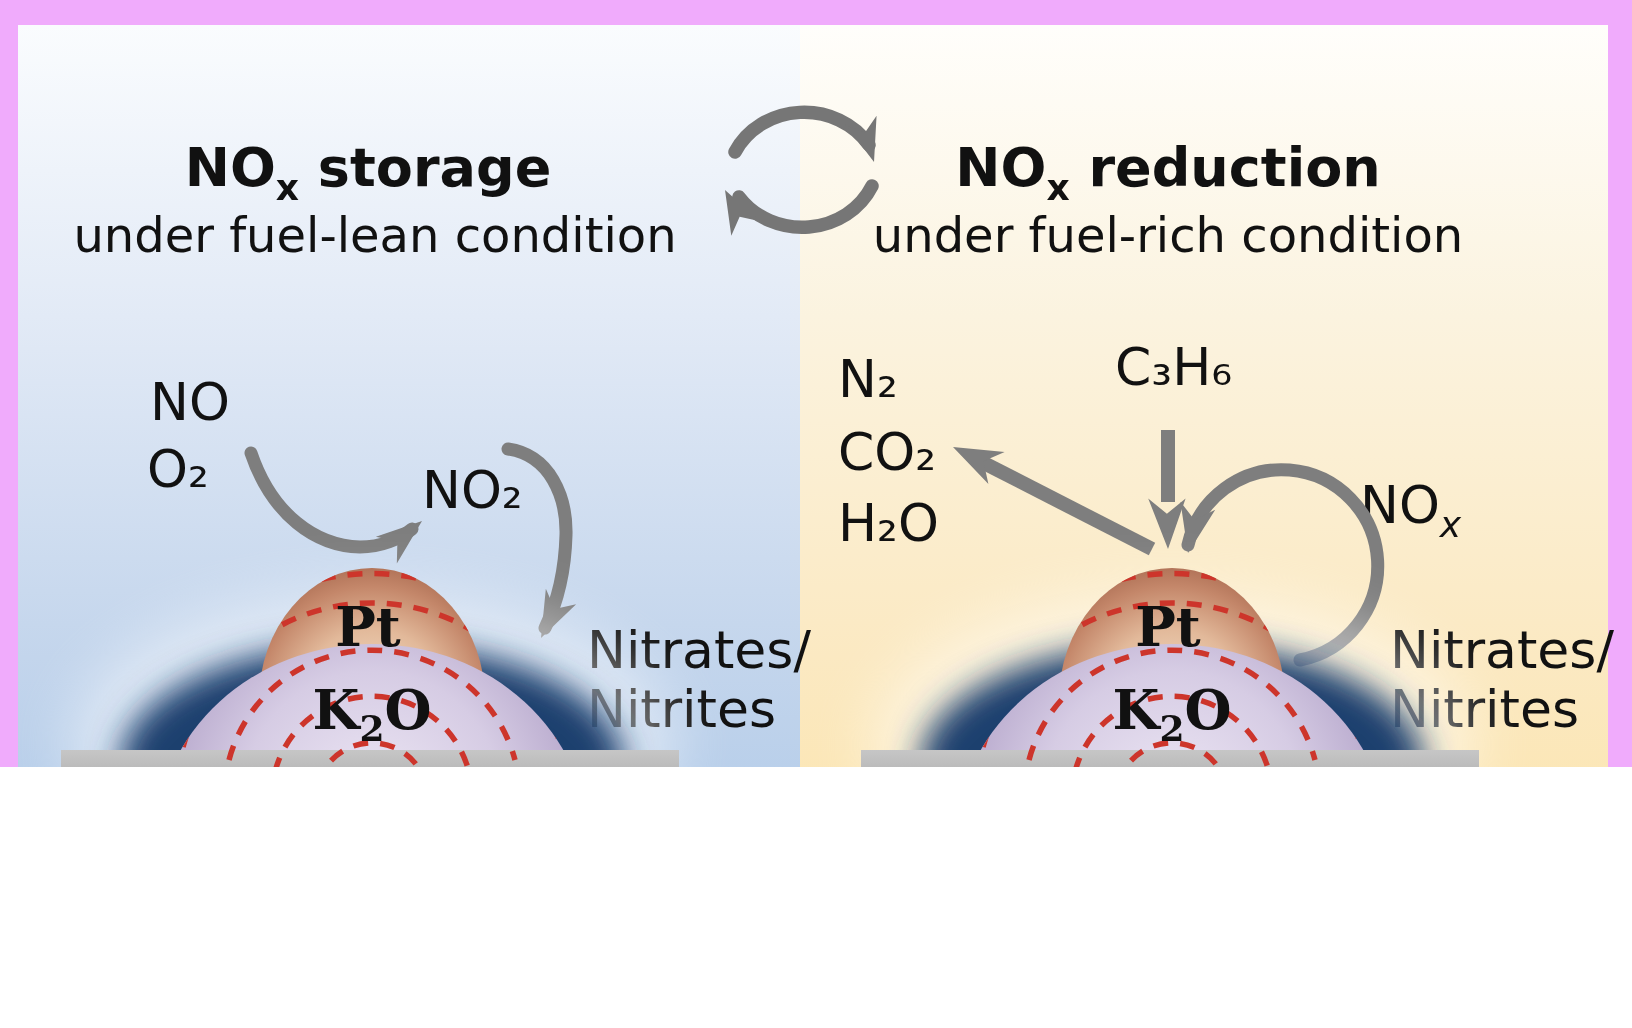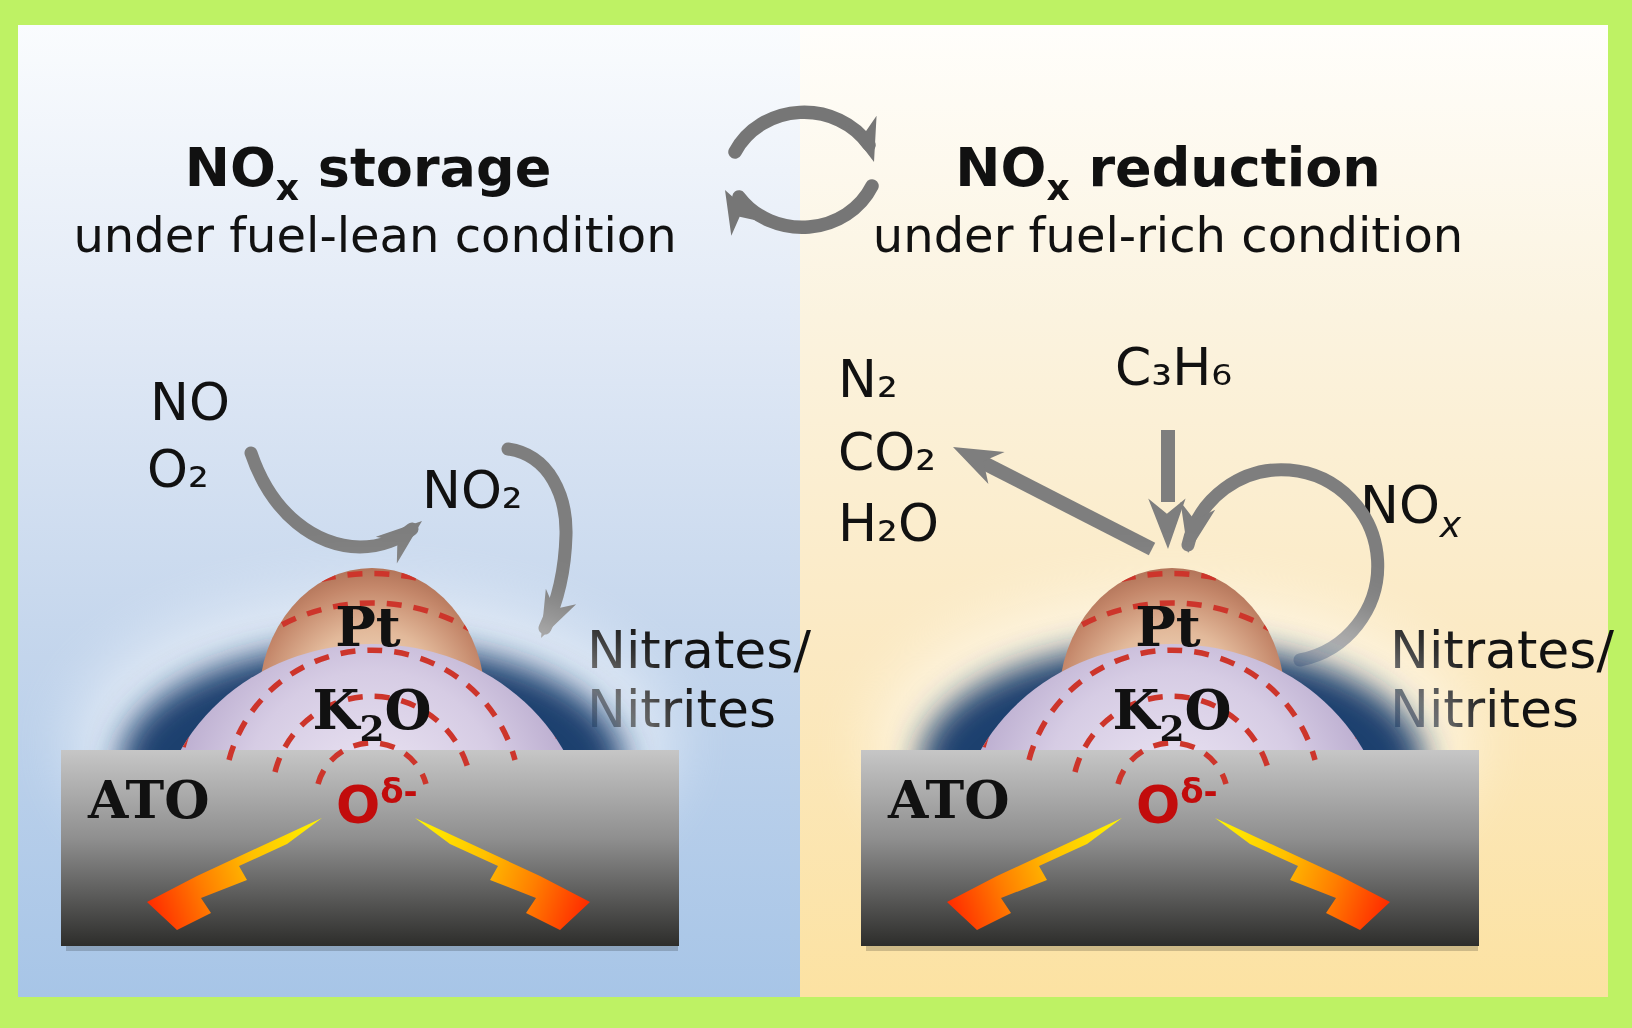--- a/index.html
+++ b/index.html
@@ -1,16 +1,16 @@
 <!DOCTYPE html>
 <html><head>
 <meta charset="utf-8">
 <style>
   html,body{margin:0;padding:0;background:#ffffff;}
-  .stage{width:1632px;height:1028px;position:relative;background:#bef264;
+  .stage{width:1632px;height:767px;position:relative;background:#f0abfc;
          font-family:"DejaVu Sans",sans-serif;}
   svg{display:block;}
   text{user-select:none;}
   .sans{font-family:"DejaVu Sans",sans-serif;}
   .serif{font-family:"DejaVu Serif",serif;}
 </style>
 </head>
 <body>
 
 <div class="stage">

